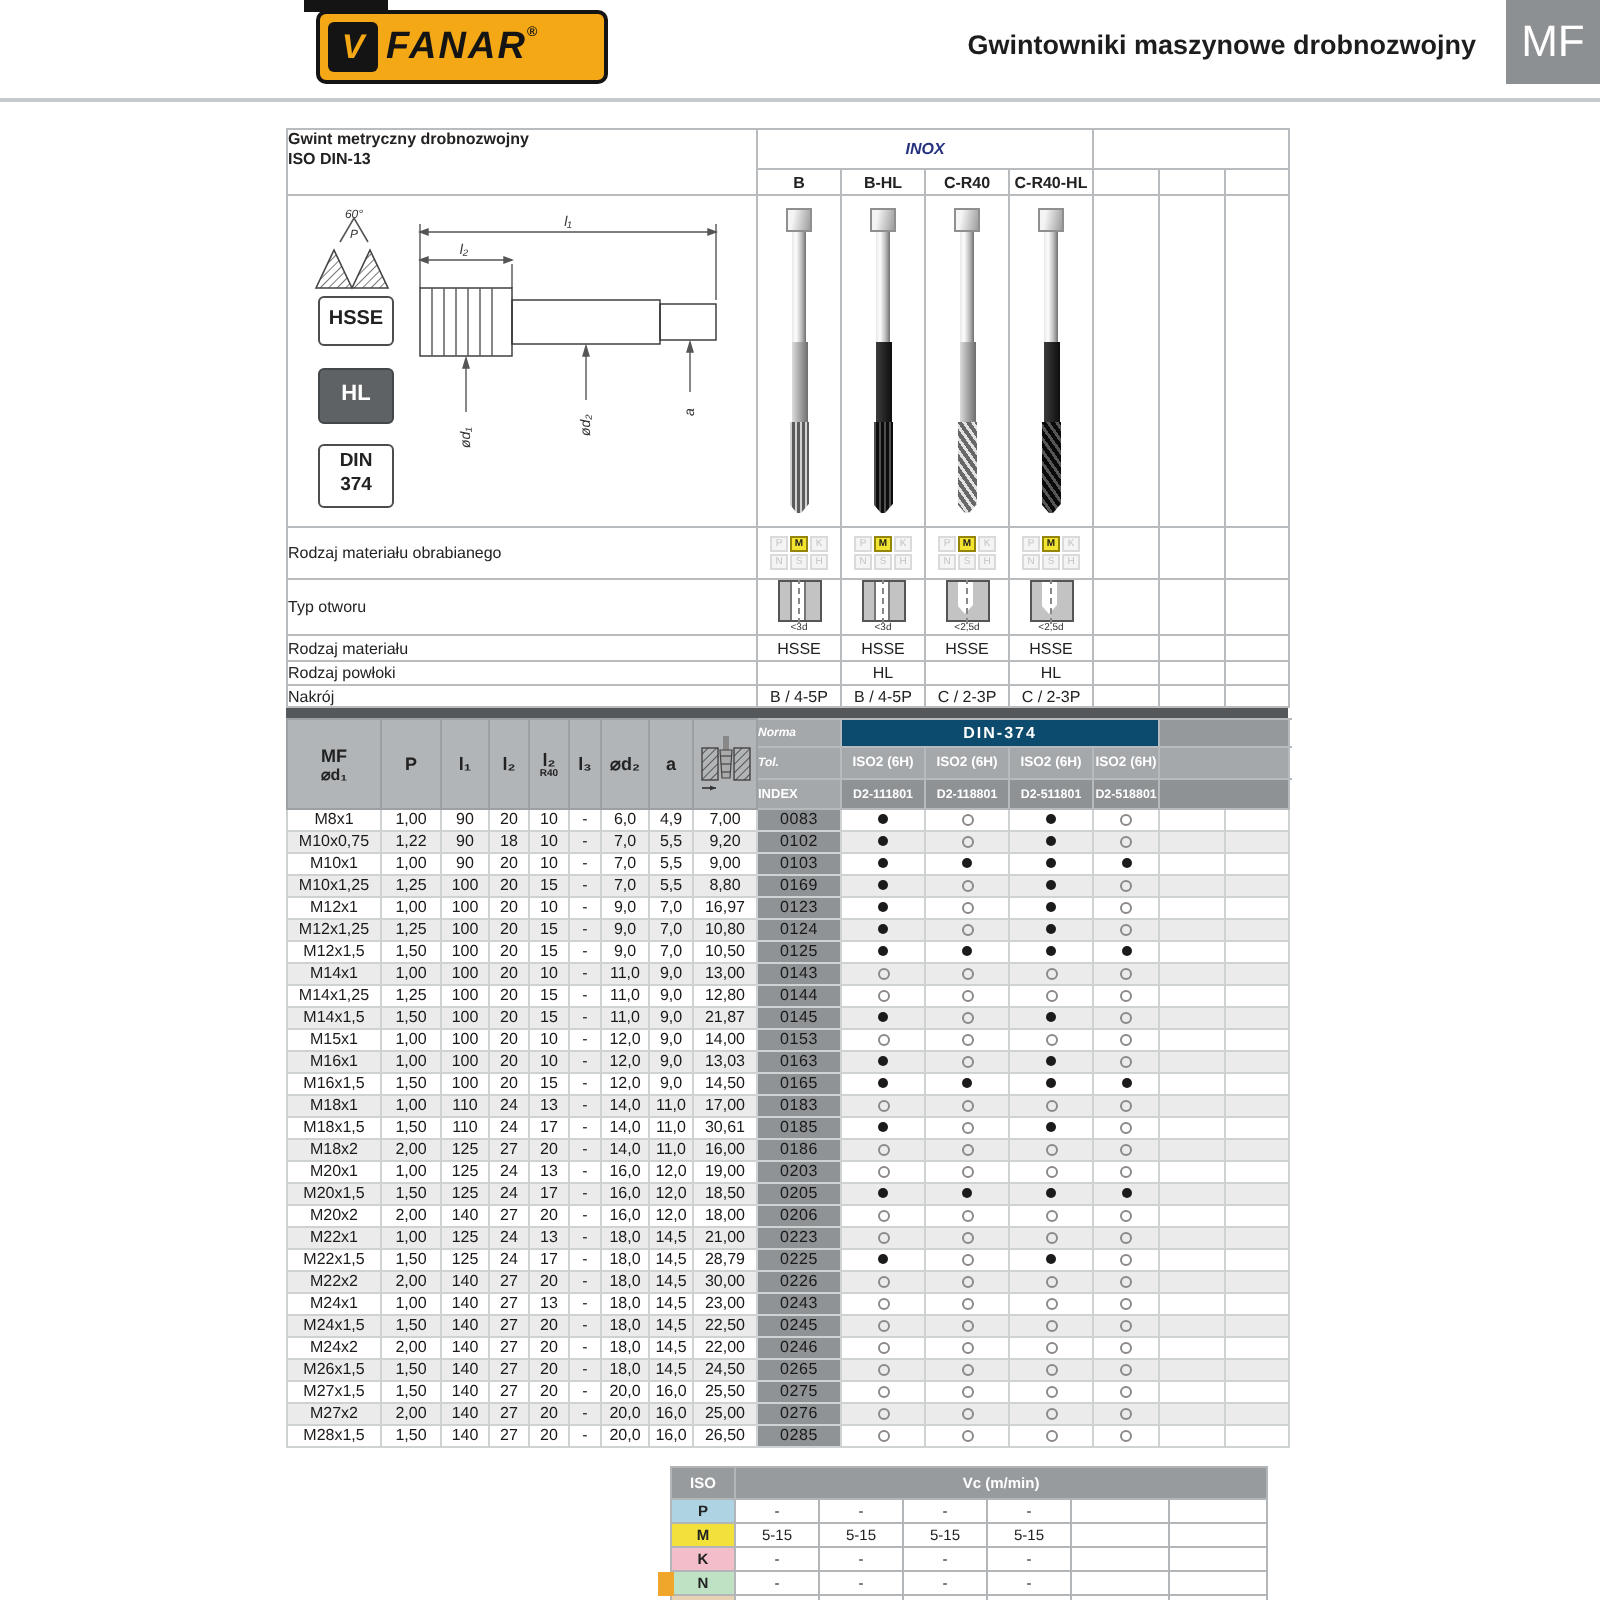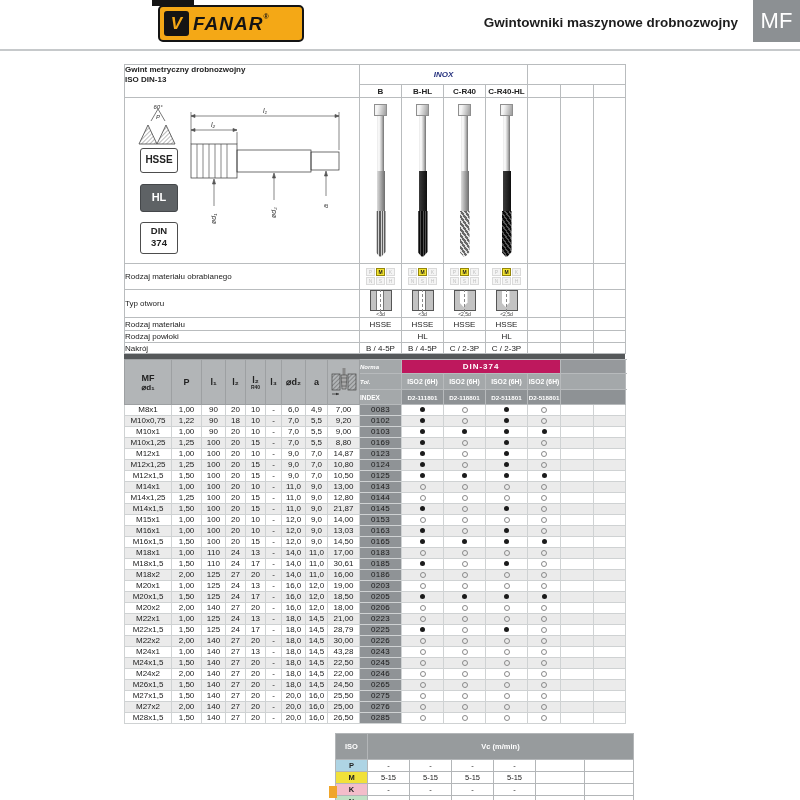--- a/index.html
+++ b/index.html
@@ -11,21 +11,21 @@
         border:2px solid #141414;border-radius:5px;box-sizing:border-box;display:flex;align-items:center}
   .logo-emblem{width:25px;height:25px;background:#141414;border-radius:3px;margin:0 4px;
         color:#f4a816;font-weight:bold;font-style:italic;font-size:17px;display:flex;align-items:center;justify-content:center}
   .logo-text{font-size:19px;font-weight:bold;font-style:italic;letter-spacing:1px;color:#141414}
   .logo-reg{font-size:7px;vertical-align:top;font-style:normal;font-weight:bold}
   .page-title{position:absolute;top:15px;right:62px;font-size:13.5px;font-weight:bold;color:#1d1d1d}
   .page-tag{position:absolute;right:0;top:0;width:47px;height:42px;background:#8c9093;color:#fff;
         font-size:22px;display:flex;align-items:center;justify-content:center}
   .hdr-rule{position:absolute;left:0;top:49px;width:800px;height:2px;background:#c6c9cb}
   
-  .content{position:absolute;left:124px;top:64px;width:501px}
+  .content{position:absolute;left:143px;top:64px;width:501px}
   table{border-collapse:collapse;table-layout:fixed}
   table.info{width:501px}
   table.info td{border:1px solid #b9bcbe;font-size:8px;padding:0;overflow:hidden;vertical-align:middle}
   .product-cell{padding:3px 0 0 10px;font-size:11px;font-weight:bold;line-height:1.3;vertical-align:top !important}
   .inox{font-size:14px;font-style:italic;font-weight:bold;color:#25317e;text-align:center}
   td.var-code{font-size:8px;font-weight:bold;text-align:center}
   td.attr-label{padding-left:8px;font-size:8px;color:#222}
   td.attr-val{text-align:center;font-size:8px}
   .drawing-cell{position:relative;height:165px}
   .badge{position:absolute;left:15px;width:38px;border:1.5px solid #4d4d4d;border-radius:3px;background:#fff;
@@ -62,21 +62,21 @@
   .hole-note{font-size:5px;color:#333;text-align:center;margin-top:1px;line-height:1}
   
   .spec-topbar{height:5px;background:#55585a}
   table.spec{width:501px}
   table.spec th{font-weight:bold;padding:0;overflow:hidden}
   .h-left{background:#b2b5b7;color:#222;font-size:9px;border:1px solid #9da0a2;text-align:center}
   .h-left .sub{font-size:8px;font-weight:bold}
   .h-left .sub2{font-size:5px;font-weight:bold;line-height:1}
   .h-meta{background:#a4a8aa;color:#fff;font-size:6px;font-style:italic;text-align:left;padding-left:3px;border:1px solid #b7babc;font-weight:normal}
   .h-index{font-style:normal;font-size:6.5px}
-  .h-din{background:#be185d;color:#fff;font-size:8px;letter-spacing:1px;border:1px solid #b7babc;text-align:center}
+  .h-din{background:#0c4a6e;color:#fff;font-size:8px;letter-spacing:1px;border:1px solid #b7babc;text-align:center}
   .h-iso2{background:#a4a8aa;color:#fff;font-size:6.8px;border:1px solid #b7babc;text-align:center;font-weight:normal}
   .h-code{background:#8e9295;color:#fff;font-size:6.2px;border:1px solid #b7babc;text-align:center;font-weight:normal}
   .h-fill1{background:#96999c;border:1px solid #b7babc}
   .h-fill2{background:#a4a8aa;border:1px solid #b7babc}
   .h-fill3{background:#8e9295;border:1px solid #b7babc}
   table.spec tbody td{border:1px solid #cfd2d3;font-size:8px;height:10px;padding:0 2px;text-align:center;color:#1a1a1a;line-height:10px}
   table.spec tbody tr:nth-child(even){background:#ebebeb}
   td.num-r{text-align:right;padding-right:4px}
   td.idx{background:#8f9396;color:#fff;font-size:7px;letter-spacing:.3px;padding:0;
          border-top:1px solid #fff;border-bottom:1px solid #fff}
@@ -491,21 +491,21 @@
         </tr>
         <tr>
           <td>M12x1</td>
           <td class="num-r">1,00</td>
           <td class="num-r">100</td>
           <td>20</td>
           <td>10</td>
           <td>-</td>
           <td class="num-r">9,0</td>
           <td class="num-r">7,0</td>
-          <td class="num-r">14,87</td>
+          <td class="num-r">16,97</td>
           <td class="idx">0123</td>
           <td><span class="dot f"></span></td>
           <td><span class="dot o"></span></td>
           <td><span class="dot f"></span></td>
           <td><span class="dot o"></span></td>
           <td></td>
           <td></td>
           <td></td>
         </tr>
         <tr>
@@ -833,21 +833,21 @@
         </tr>
         <tr>
           <td>M24x1</td>
           <td class="num-r">1,00</td>
           <td class="num-r">140</td>
           <td>27</td>
           <td>13</td>
           <td>-</td>
           <td class="num-r">18,0</td>
           <td class="num-r">14,5</td>
-          <td class="num-r">43,28</td>
+          <td class="num-r">23,00</td>
           <td class="idx">0243</td>
           <td><span class="dot o"></span></td>
           <td><span class="dot o"></span></td>
           <td><span class="dot o"></span></td>
           <td><span class="dot o"></span></td>
           <td></td>
           <td></td>
           <td></td>
         </tr>
         <tr>
@@ -973,21 +973,21 @@
     <colgroup>
         <col style="width:32px">
         <col style="width:42px">
         <col style="width:42px">
         <col style="width:42px">
         <col style="width:42px">
         <col style="width:49px">
         <col style="width:49px">
       </colgroup>
     <thead>
-        <tr style="height:26px">
+        <tr style="height:16px">
       <th class="vc-head">ISO</th>
       <th colspan="6" class="vc-head">Vc (m/min)</th>
     </tr>
       </thead>
     <tbody id="vc-body">
         <tr>
           <td class="vc-group" style="background: rgb(174, 212, 228);">P</td>
           <td>-</td>
           <td>-</td>
           <td>-</td>

